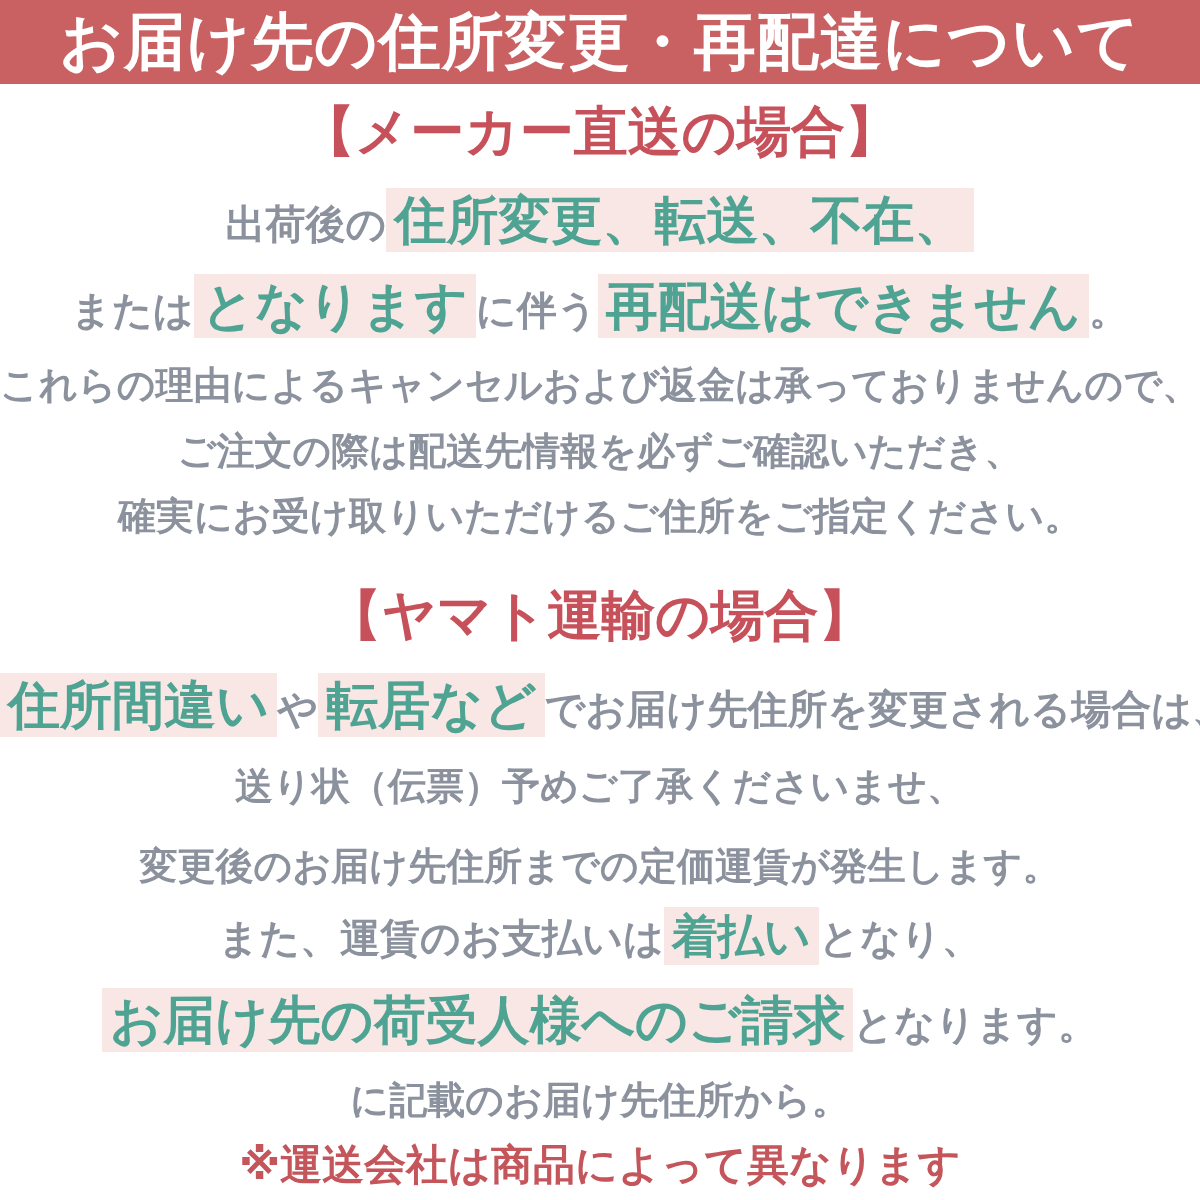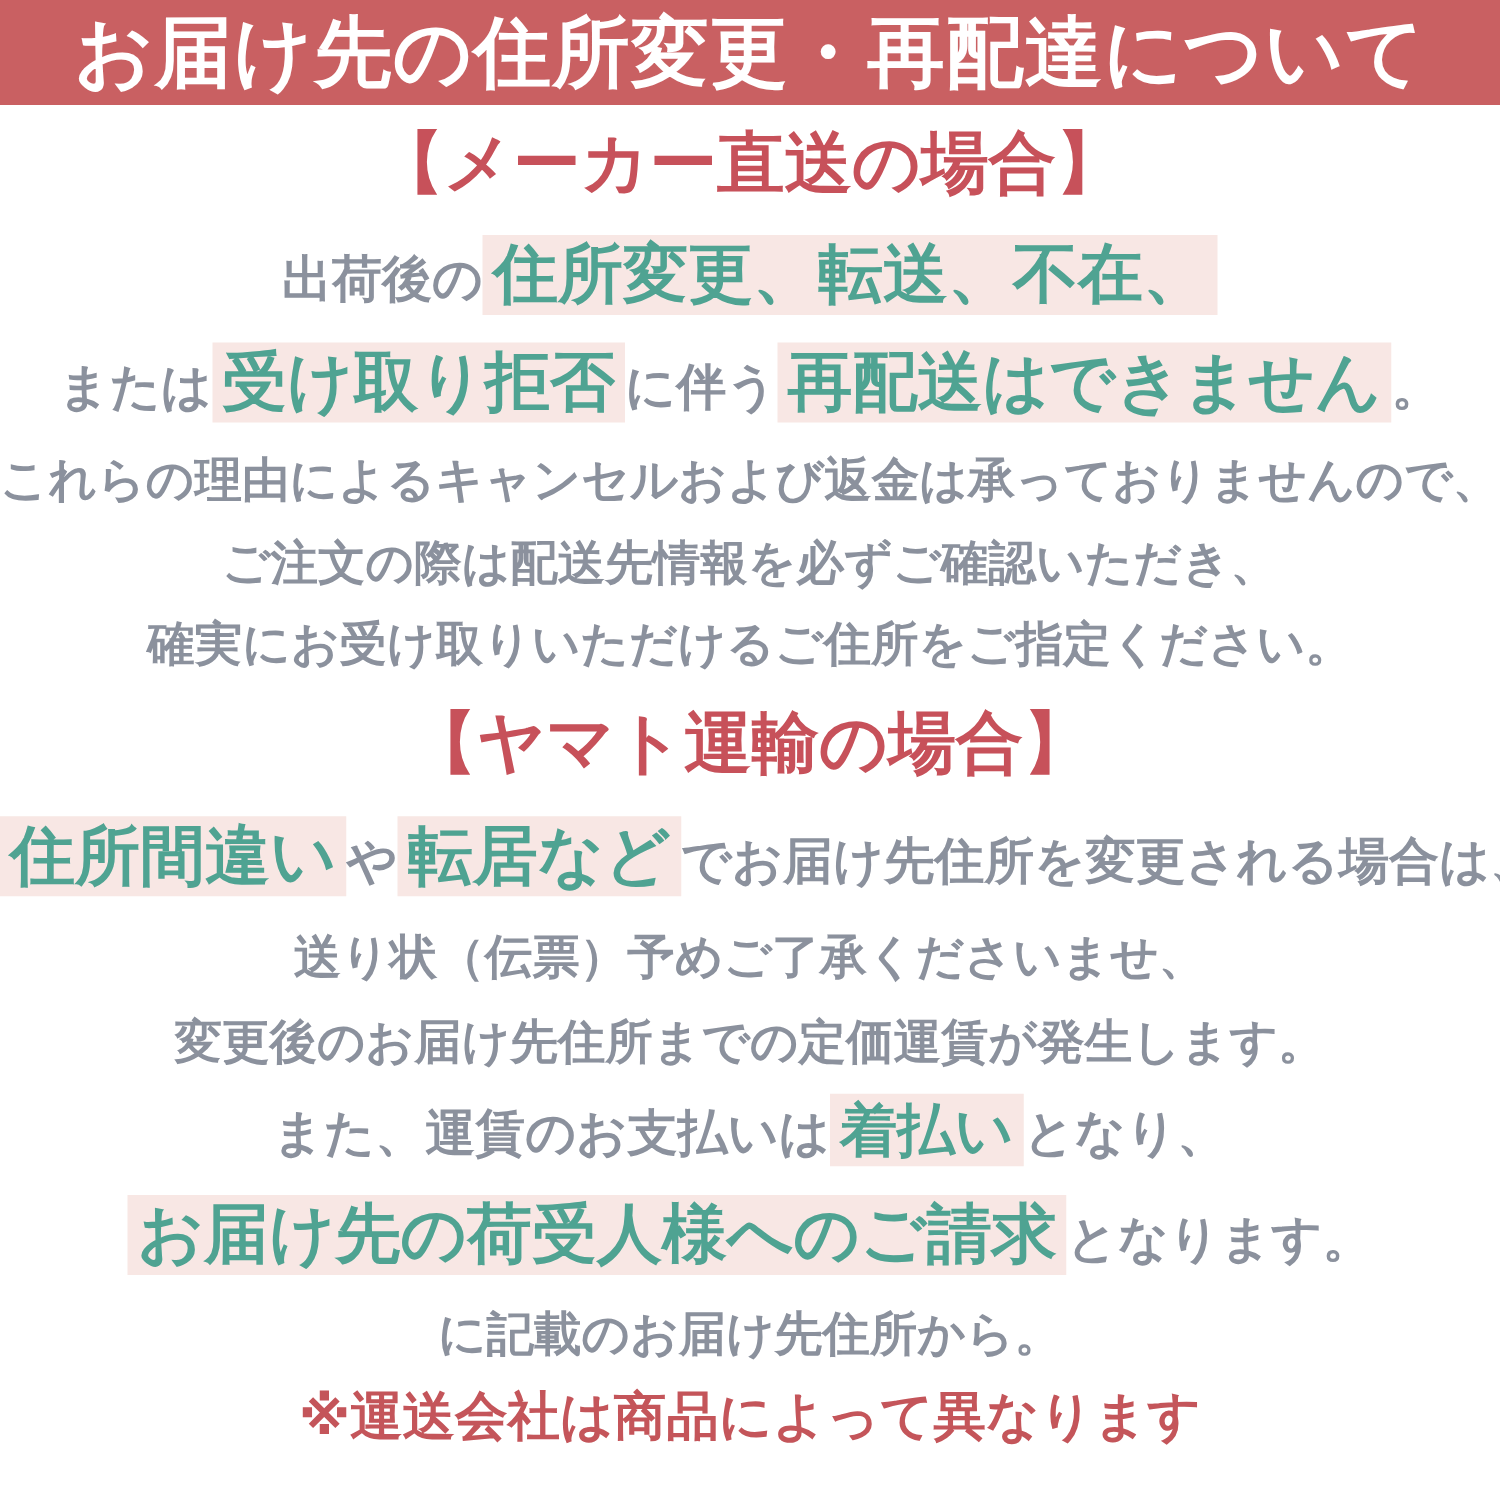--- a/index.html
+++ b/index.html
@@ -53,28 +53,28 @@
     margin-top: 16px;
   }
   
   .row { line-height: 1.3; }
   .fs38 { font-size: 38px; }
   .fs40 { font-size: 40px; }
   .fs46 { font-size: 46px; }
   .fs52 { font-size: 52px; }
   .mt12 { margin-top: 12px; }
   .mt14 { margin-top: 14px; }
-  .mt15 { margin-top: 18px; }
+  .mt15 { margin-top: 30px; }
   .mt16 { margin-top: 16px; }
   .mt18 { margin-top: 18px; }
   .mt20 { margin-top: 20px; }
   .mt21 { margin-top: 21px; }
   .mt22 { margin-top: 22px; }
   .mt23 { margin-top: 23px; }
-  .mt38 { margin-top: 18px; }
+  .mt38 { margin-top: 38px; }
   .footer-note {
     color: #c4555a;
     font-size: 42px;
     font-weight: bold;
     line-height: 52px;
   }
 </style>
 </head>
 <body>
 
@@ -83,21 +83,21 @@
   <div class="band">
     <span>お届け先の住所変更・再配達について</span>
   </div>
 
   <div class="content">
 
     <div class="row sec-heading mt12">【メーカー直送の場合】</div>
 
     <div class="row fs52 mt21"><span class="g fs40">出荷後の</span><span class="hl">住所変更、転送、不在、</span></div>
 
-    <div class="row fs52 mt18"><span class="g fs40">または</span><span class="hl">受け取り拒否</span><span class="g fs40">に伴う</span><span class="hl">再配送はできません</span><span class="g fs40">。</span></div>
+    <div class="row fs52 mt18"><span class="g fs40">または</span><span class="hl">となります</span><span class="g fs40">に伴う</span><span class="hl">再配送はできません</span><span class="g fs40">。</span></div>
 
     <div class="row g fs38 mt21">これらの理由によるキャンセルおよび返金は承っておりませんので、</div>
     <div class="row g fs38 mt16">ご注文の際は配送先情報を必ずご確認いただき、</div>
     <div class="row g fs38 mt16">確実にお受け取りいただけるご住所をご指定ください。</div>
 
     <div class="row sec-heading mt38">【ヤマト運輸の場合】</div>
 
     <div class="row fs52 mt22"><span class="hl">住所間違い</span><span class="g fs40">や</span><span class="hl">転居など</span><span class="g fs40">でお届け先住所を変更される場合は、</span></div>
 
     <div class="row g fs38 mt23">送り状（伝票）予めご了承くださいませ、</div>

